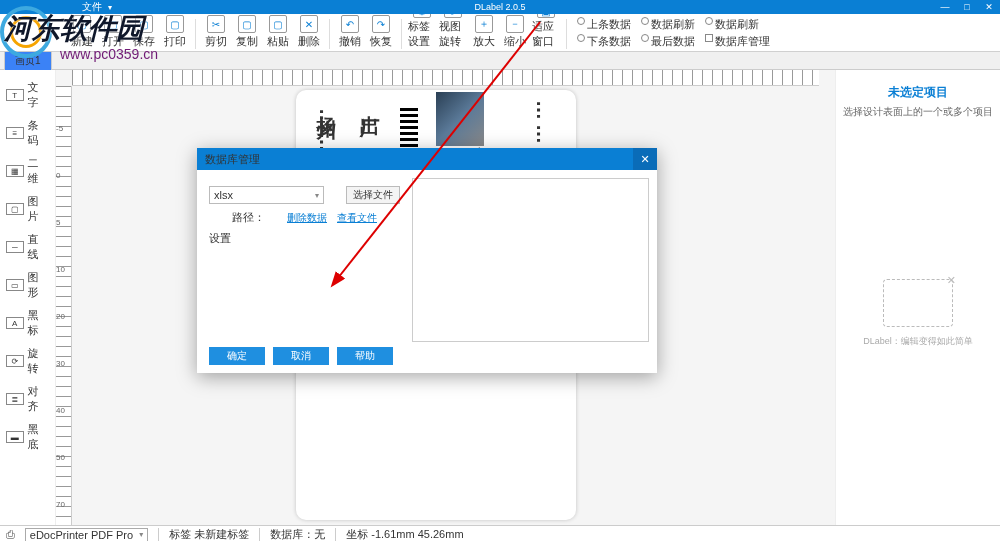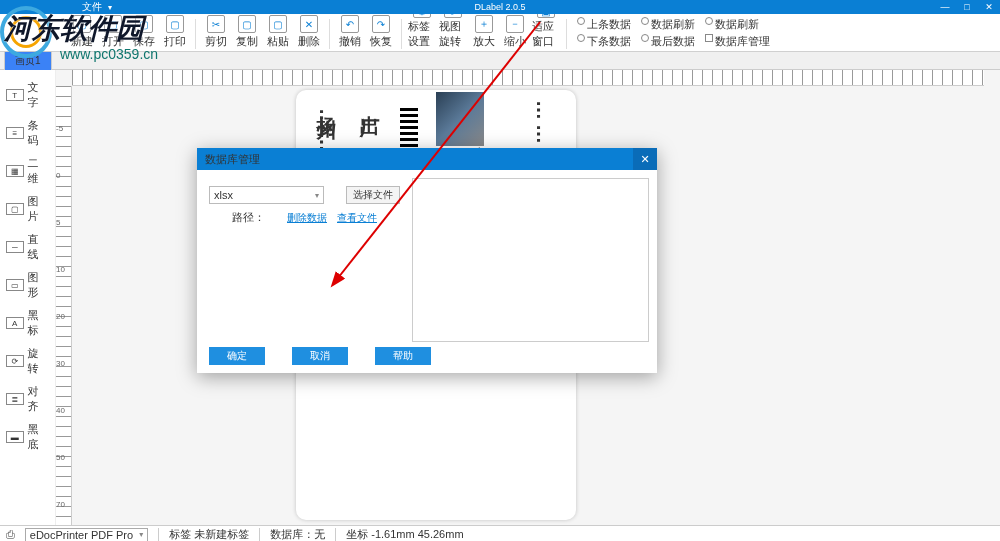--- a/index.html
+++ b/index.html
@@ -53,25 +53,25 @@
 .dlghdr{height:22px;background:#0a7fd4;color:#fff;display:flex;align-items:center;padding:0 8px;font-size:10px;position:relative}
 .dlghdr .x{position:absolute;right:0;top:0;width:24px;height:22px;background:#0a6cb8;color:#fff;display:flex;align-items:center;justify-content:center;font-size:11px}
 .dlgbody{display:flex;height:180px}
 .dlgl{width:215px;padding:10px 12px;color:#888;font-size:10px}
 .dlgl .row{display:flex;align-items:center;margin:6px 0;gap:22px}
 .inp{flex:1;height:18px;border:1px solid #bbb;padding:0 4px;font-size:10px;display:flex;align-items:center;justify-content:space-between;background:#fff}
 .inp:after{content:"▾";color:#888;font-size:8px}
 .fbtn{height:18px;border:1px solid #bbb;background:#f4f4f4;padding:0 6px;font-size:10px;display:flex;align-items:center}
 .lnk{color:#0a7fd4;text-decoration:underline;font-size:10px}
 .dlgr{flex:1;border:1px solid #ccc;margin:8px 8px 8px 0;background:#fff}
-.dlgbtns{position:absolute;left:12px;bottom:8px;display:flex;gap:27px}
+.dlgbtns{position:absolute;left:12px;bottom:8px;display:flex;gap:8px}
 .dbtn{width:56px;height:18px;background:#1f8fe0;color:#fff;display:flex;align-items:center;justify-content:center;font-size:10px}
 
 .wm{position:absolute;left:4px;top:10px;font-size:28px;font-weight:bold;color:#0f172a;font-style:italic;z-index:60;text-shadow:0 0 2px #fff;pointer-events:none}
-.wm2{position:absolute;left:60px;top:46px;font-size:14px;color:#0f766e;z-index:60;pointer-events:none}
+.wm2{position:absolute;left:60px;top:46px;font-size:14px;color:#701a75;z-index:60;pointer-events:none}
 .wmicon{position:absolute;left:0;top:6px;width:52px;height:52px;border-radius:50%;border:4px solid #3da9e0;z-index:59;background:radial-gradient(circle,#fff 0 40%,transparent 40%);pointer-events:none}
 .wmicon:after{content:"";position:absolute;inset:6px;border:3px solid #f6a400;border-radius:50%}
 .arrow{position:absolute;left:330px;top:18px;width:220px;height:300px;z-index:55;pointer-events:none}
 </style>
 </head>
 <body>
 
 <div class="titlebar">
   <span class="title">DLabel 2.0.5</span>
   <div class="wctrl">
@@ -252,20 +252,26 @@
           <div class="barcode"></div>
           <div class="vert" style="font-size:12px">14102501</div>
         </div>
         <div class="vert">出厂</div>
         <div class="vert">扬州……有限公司</div>
       </div>
     </div>
     <div class="photo"></div>
   </div>
 
+  <div class="rpanel">
+    <div class="rtitle">未选定项目</div>
+    <div class="rsub">选择设计表面上的一个或多个项目</div>
+    <div class="rillu"></div>
+    <div class="rcap">DLabel：编辑变得如此简单</div>
+  </div>
 </div>
 
 <div class="statusbar">
   <span>⎙</span>
   <div class="sel">
       <span>eDocPrinter PDF Pro</span>
     </div>
   <div class="sep"></div>
   <span>标签 未新建标签</span>
   <div class="sep"></div>
@@ -287,20 +293,23 @@
           </div>
         <div class="fbtn">选择文件</div>
       </div>
       <div class="row" style="justify-content:center">
         <span>路径：</span>
         <span style="display:flex;gap:10px">
           <span class="lnk">删除数据</span>
           <span class="lnk">查看文件</span>
         </span>
       </div>
+      <div class="row">
+          <span>设置</span>
+        </div>
     </div>
     <div class="dlgr"></div>
   </div>
   <div class="dlgbtns">
     <div class="dbtn">确定</div>
     <div class="dbtn">取消</div>
     <div class="dbtn">帮助</div>
   </div>
 </div>
 

